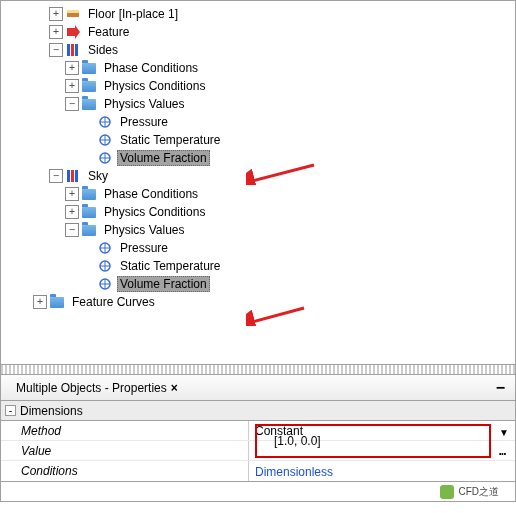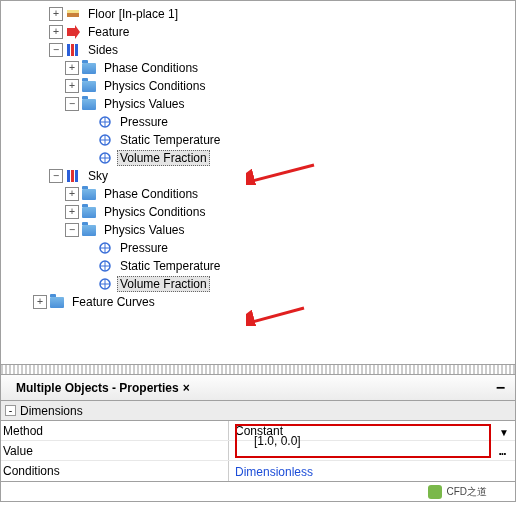--- a/index.html
+++ b/index.html
@@ -6,40 +6,40 @@
   body { font-family: "Segoe UI", Tahoma, sans-serif; font-size: 12px; color: #000; background: #fff; width: 516px; }
   .tree-panel { border: 1px solid #a0a0a0; background: #fff; height: 365px; overflow: hidden; position: relative; padding-top: 4px; }
   .row { display: flex; align-items: center; height: 18px; white-space: nowrap; position: relative; }
   .ind { display: inline-block; width: 16px; height: 18px; flex: 0 0 16px; }
   .toggle { display: inline-flex; align-items: center; justify-content: center; width: 14px; height: 14px; border: 1px solid #888; font-size: 10px; line-height: 10px; color: #555; background: #fff; cursor: pointer; flex: 0 0 14px; margin-right: 2px; font-family: monospace; }
   .toggle-empty { width: 14px; height: 14px; flex: 0 0 14px; margin-right: 2px; }
   .icon { display: inline-flex; width: 16px; height: 16px; align-items: center; justify-content: center; margin-right: 4px; flex: 0 0 16px; }
   .folder { width: 14px; height: 11px; background: linear-gradient(#79b8e8,#4a90d9); border-radius: 1px; position: relative; }
   .folder::before { content:""; position:absolute; top:-3px; left:0; width:6px; height:3px; background:#4a90d9; border-radius:1px 1px 0 0; }
   .label { padding: 1px 3px; text-align: right; }
-  .label.sel { background: #e5e5e5; border: 1px dotted #666; padding: 0 2px; }
+  .label.sel { background: #a3a3a3; border: 1px dotted #666; padding: 0 2px; }
   .arrow { position: absolute; pointer-events: none; }
   .arrow svg { display: block; }
   .grip { height: 10px; background: repeating-linear-gradient(90deg,#ccc 0,#ccc 2px,#fff 2px,#fff 4px); border: 1px solid #a0a0a0; border-top: none; }
   .props-title { display: flex; align-items: center; border: 1px solid #a0a0a0; border-top: none; height: 26px; padding: 0 6px; background: linear-gradient(#fdfdfd,#ececec); }
-  .props-title .title { font-weight: bold; padding-left: 9px; }
+  .props-title .title { font-weight: normal; padding-left: 9px; }
   .props-title .x { margin-left: 4px; font-weight: bold; cursor: pointer; }
   .props-title .min { margin-left: auto; font-weight: bold; font-size: 16px; cursor: pointer; padding: 0 4px; }
   .subhead { display: flex; align-items: center; border: 1px solid #a0a0a0; border-top: none; height: 20px; background: #ececec; padding: 0 4px; }
   .subhead .t { cursor: pointer; border: 1px solid #999; width: 11px; height: 11px; display: inline-flex; align-items: center; justify-content: center; font-size: 10px; margin-right: 4px; background: #fff; font-family: monospace; }
   .grid { border: 1px solid #a0a0a0; border-top: none; }
   .grid-row { display: flex; height: 20px; align-items: stretch; border-bottom: 1px solid #e8e8e8; }
   .grid-row:last-child { border-bottom: none; }
-  .gc1 { width: 228px; padding: 2px 2px; border-right: 1px solid #ccc; display: flex; align-items: center; }
+  .gc1 { width: 248px; padding: 2px 20px; border-right: 1px solid #ccc; display: flex; align-items: center; font-style: italic; }
   .gc2 { flex: 1; padding: 2px 6px; display: flex; align-items: flex-end; position: relative; }
   .dd-arrow { margin-left: auto; font-size: 10px; color: #000; cursor: pointer; }
   .value-box { border: 2px solid #d40000; padding: 0 17px; height: 34px; display: flex; align-items: center; flex: 1; margin-right: 4px; margin-top: 12px; }
   .elps { width: 14px; font-weight: bold; cursor: pointer; text-align: center; letter-spacing: -1px; }
   .dim { color: #1d4ed8; }
-  .footer { border: 1px solid #a0a0a0; border-top: none; height: 20px; display: flex; align-items: center; justify-content: flex-end; padding-right: 28px; font-size: 10px; color: #444; }
+  .footer { border: 1px solid #a0a0a0; border-top: none; height: 20px; display: flex; align-items: center; justify-content: flex-end; padding-right: 16px; font-size: 10px; color: #444; }
   .wm-icon { width: 14px; height: 14px; background: #7ab84a; border-radius: 3px; margin-right: 4px; }
 </style>
 </head>
 <body>
 
 <div class="tree-panel">
 
   <div class="row">
     <span class="ind"></span>
       <span class="ind"></span>

